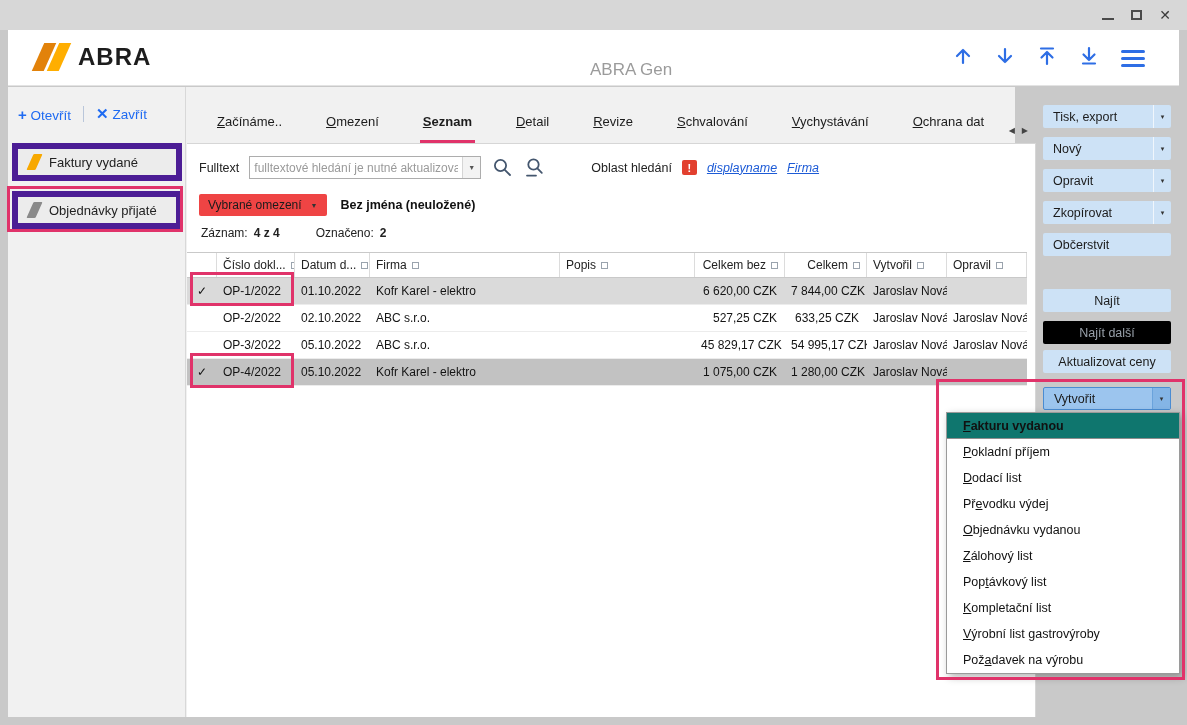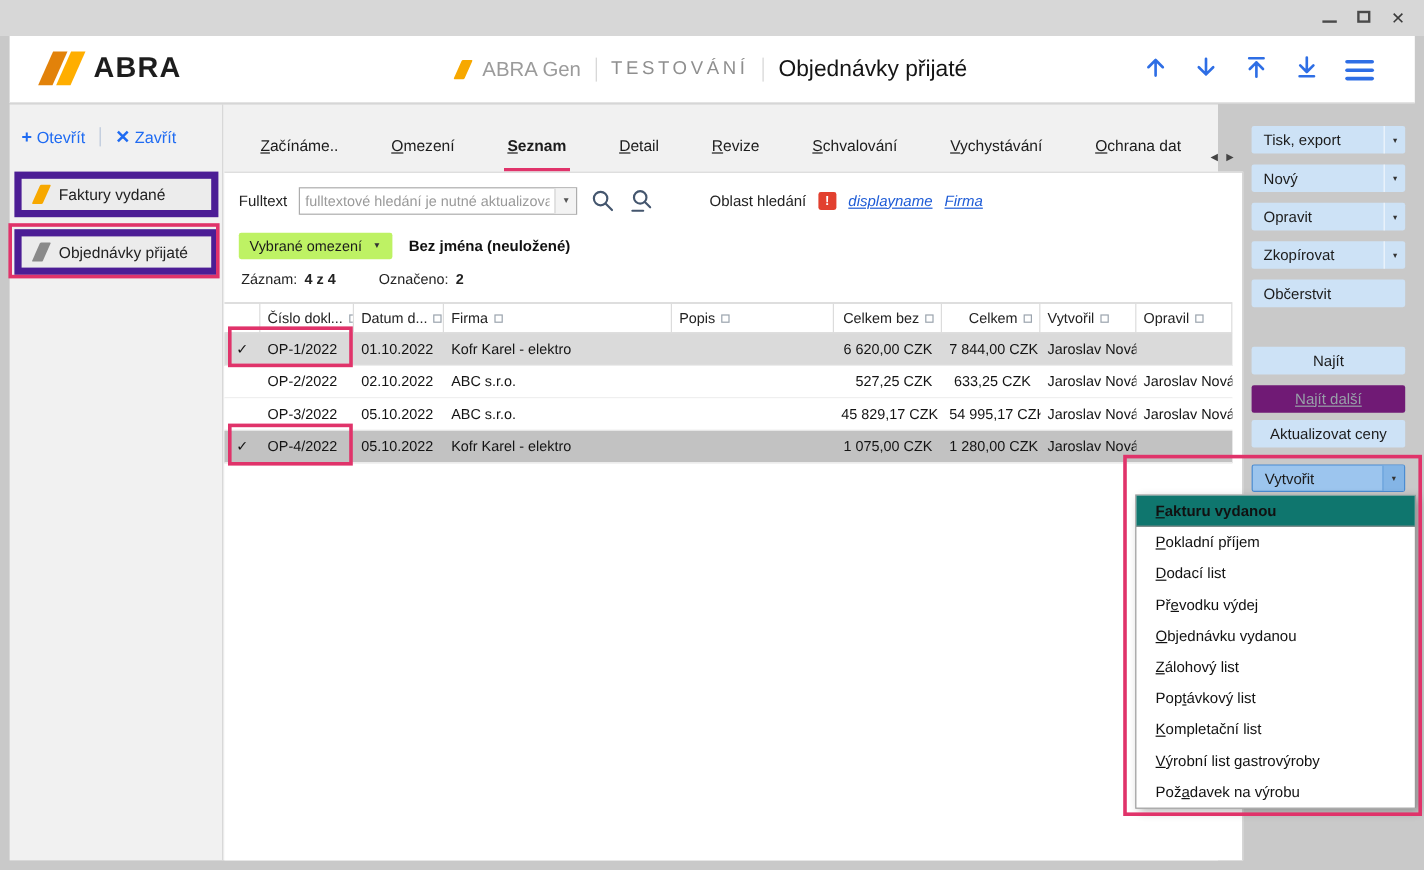--- a/index.html
+++ b/index.html
@@ -20,21 +20,21 @@
   .ic-close { font-size:14px; color:#3a3a3a; line-height:1; }
 
   
   .header { position:absolute; top:30px; left:8px; width:1171px; height:56px; background:#ffffff; border-bottom:1px solid #e3e3e3;padding-left:16px; }
   .logo { position:absolute; left:24px; top:13px; display:flex; align-items:center; }
   .logo-mark { position:relative; width:40px; height:28px; margin-right:6px; }
   .logo-mark i { position:absolute; top:0; bottom:0; width:12px; transform:skewX(-24deg); }
   .logo-mark .b1 { left:6px; background:#e2820a; }
   .logo-mark .b2 { left:21px; background:#ffae00; }
   .logo-text { font-size:24px; font-weight:800; letter-spacing:1px; color:#1d1d1d; }
-  .title-center { position:absolute; left:50%; transform:translateX(-50%); top:0; height:56px; display:flex; align-items:center; gap:12px; white-space:nowrap; }
+  .title-center { position:absolute; left:50%; transform:translateX(-50%); top:0; height:56px; display:flex; align-items:flex-end; gap:30px; white-space:nowrap;flex-direction:column; }
   .slash { display:inline-block; width:9px; height:16px; transform:skewX(-24deg); background:#f7a800; border-radius:1px; }
   .slash.gray { background:#8a8a8a; }
   .app-name { font-size:17px; color:#9b9b9b; }
   .sep-bar { width:1px; height:20px; background:#d4d4d4; }
   .env-name { font-size:15.5px; color:#8f8f8f; letter-spacing:3px; }
   .page-title { font-size:19px; color:#151515; }
   .header-nav { position:absolute; right:34px; top:0; height:56px; display:flex; align-items:center; gap:22px; }
   .hamburger { display:flex; flex-direction:column; gap:4px; width:24px; }
   .hamburger i { display:block; height:3px; background:#2e6ee5; border-radius:2px; }
 
@@ -64,21 +64,21 @@
   .fulltext-row { position:absolute; left:12px; top:12px; display:flex; align-items:center; gap:10px; }
   .lbl { font-size:12.5px; color:#222; white-space:nowrap; }
   .combo { position:relative; width:232px; height:23px; border:1px solid #adadad; background:#fff; }
   .combo input { position:absolute; left:0; top:0; width:212px; height:21px; border:none; outline:none; padding:0 4px; font-family:"Liberation Sans",sans-serif; font-size:12px; color:#9a9a9a; background:transparent; }
   .combo-arrow { position:absolute; right:0; top:0; width:18px; height:21px; display:flex; align-items:center; justify-content:center; font-size:7px; color:#555; border-left:1px solid #d5d5d5; background:#f3f3f3; }
   .search-ic { display:inline-flex; width:22px; height:22px; align-items:center; justify-content:center; }
   .alert-badge { display:inline-flex; width:15px; height:15px; background:#e2402f; color:#fff; font-size:11px; font-weight:bold; align-items:center; justify-content:center; border-radius:2px; }
   .link { font-size:12.5px; color:#1d5bd6; font-style:italic; text-decoration:underline; cursor:pointer; white-space:nowrap; }
 
   .filter-row { position:absolute; left:12px; top:50px; display:flex; align-items:center; gap:14px; }
-  .mini-drop { display:inline-flex; align-items:center; gap:9px; height:22px; padding:0 9px; background:#bef264; border-radius:2px; font-size:12px; color:#1b1b1b; }
+  .mini-drop { display:inline-flex; align-items:center; gap:9px; height:22px; padding:0 9px; background:#ef4444; border-radius:2px; font-size:12px; color:#1b1b1b; }
   .mini-drop .arr { font-size:7px; color:#333; }
   .filter-name { font-size:12.5px; font-weight:bold; color:#111; }
 
   .status-row { position:absolute; left:14px; top:82px; display:flex; gap:6px; font-size:12px; color:#222; }
   .status-row b { font-weight:bold; }
   .status-gap { width:24px; }
 
   
   .grid-cols { display:grid; grid-template-columns:30px 78px 75px 190px 135px 90px 82px 80px 80px; }
   .thead { position:absolute; left:0; top:108px; width:840px; height:26px; border-top:1px solid #c9c9c9; border-bottom:1px solid #c9c9c9; background:#fff; }
@@ -89,21 +89,21 @@
   .tr.sel1 { background:#dadada; }
   .tr.sel2 { background:#c2c2c2; }
   .td { line-height:26px; padding:0 6px; font-size:12px; color:#141414; overflow:hidden; white-space:nowrap; }
   .td.center { text-align:center; padding:0; }
   .td.num { text-align:right; padding-right:8px; }
 
   
   .btn { position:absolute; left:1035px; width:128px; height:23px; background:#cde2f6; border-radius:2px; display:flex; align-items:center; padding-left:10px; font-size:12.5px; color:#1b1b1b; cursor:pointer; }
   .btn .drop-zone { position:absolute; right:0; top:0; width:18px; height:100%; display:flex; align-items:center; justify-content:center; font-size:7px; color:#333; border-left:1px solid rgba(255,255,255,0.7); }
   .btn.centered { justify-content:center; padding-left:0; }
-  .btn.disabled { background:#701a75; color:#98a0a9; cursor:default;text-decoration:underline; }
+  .btn.disabled { background:#000000; color:#98a0a9; cursor:default; }
   .btn.active-btn { background:#9cc5ee; border:1px solid #4a8cd2; }
   .btn.active-btn .drop-zone { background:#84b5e6; border-left:1px solid #6aa3dc; }
 
   
   .menu { position:absolute; left:946px; top:412px; width:234px; background:#ffffff; border:1px solid #9a9a9a; box-shadow:3px 3px 8px rgba(0,0,0,0.3); z-index:60; }
   .menu-item { height:26px; line-height:26px; padding-left:16px; font-size:12.5px; color:#111; white-space:nowrap; cursor:pointer; }
   .menu-item.highlight { background:#0f766e; font-weight:bold; border-bottom:1px solid #8d8d8d; }
 
   
   .annot { position:absolute; border:3px solid #e0336a; z-index:100; pointer-events:none; }

